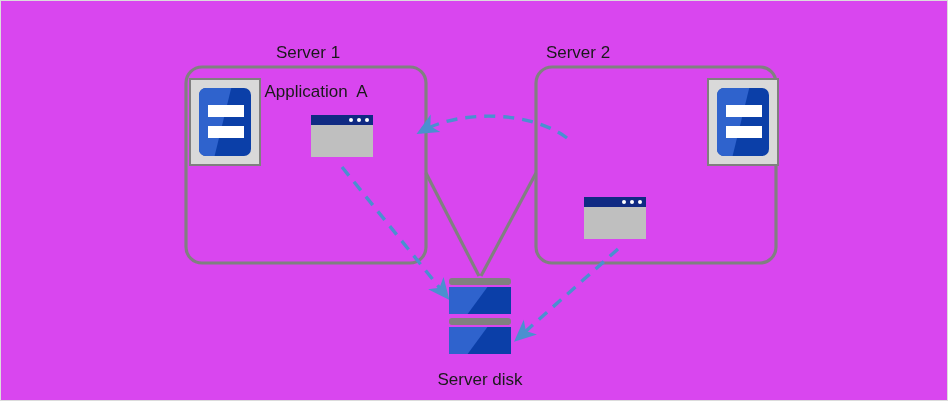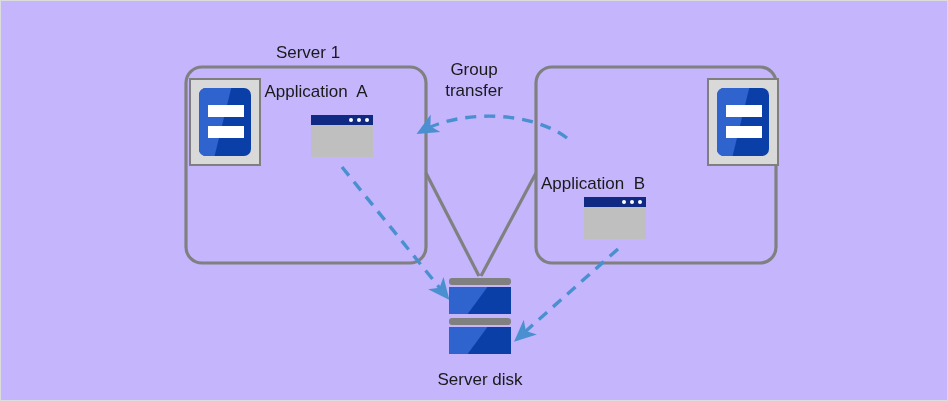--- a/index.html
+++ b/index.html
@@ -4,21 +4,21 @@
 <style>
   html, body {
     margin: 0;
     padding: 0;
     background: #ffffff;
   }
   #canvas {
     position: relative;
     width: 948px;
     height: 401px;
-    background: #c4b5fd;
+    background: #d946ef;
     border: 1px solid #dcdcdc;
     box-sizing: border-box;
     font-family: "Liberation Sans", sans-serif;
     overflow: hidden;
   }
   .svg-layer {
     position: absolute;
     left: 0;
     top: 0;
     width: 948px;
@@ -216,23 +216,21 @@
       <div class="platter"></div>
     </div>
     <div class="disk-unit u2">
       <div class="cap"></div>
       <div class="platter"></div>
     </div>
   </div>
 
   <div class="label center" id="lbl-server1">Server 1</div>
 
+  <div class="label center" id="lbl-server2">Server 2</div>
 
   <div class="label center" id="lbl-appA">Application  A</div>
 
-  <div class="label center" id="lbl-appB">Application  B</div>
-
-  <div class="label center" id="lbl-group">Group
-transfer</div>
+
 
   <div class="label center" id="lbl-disk">Server disk</div>
 
 </div>
 
 </body></html>

